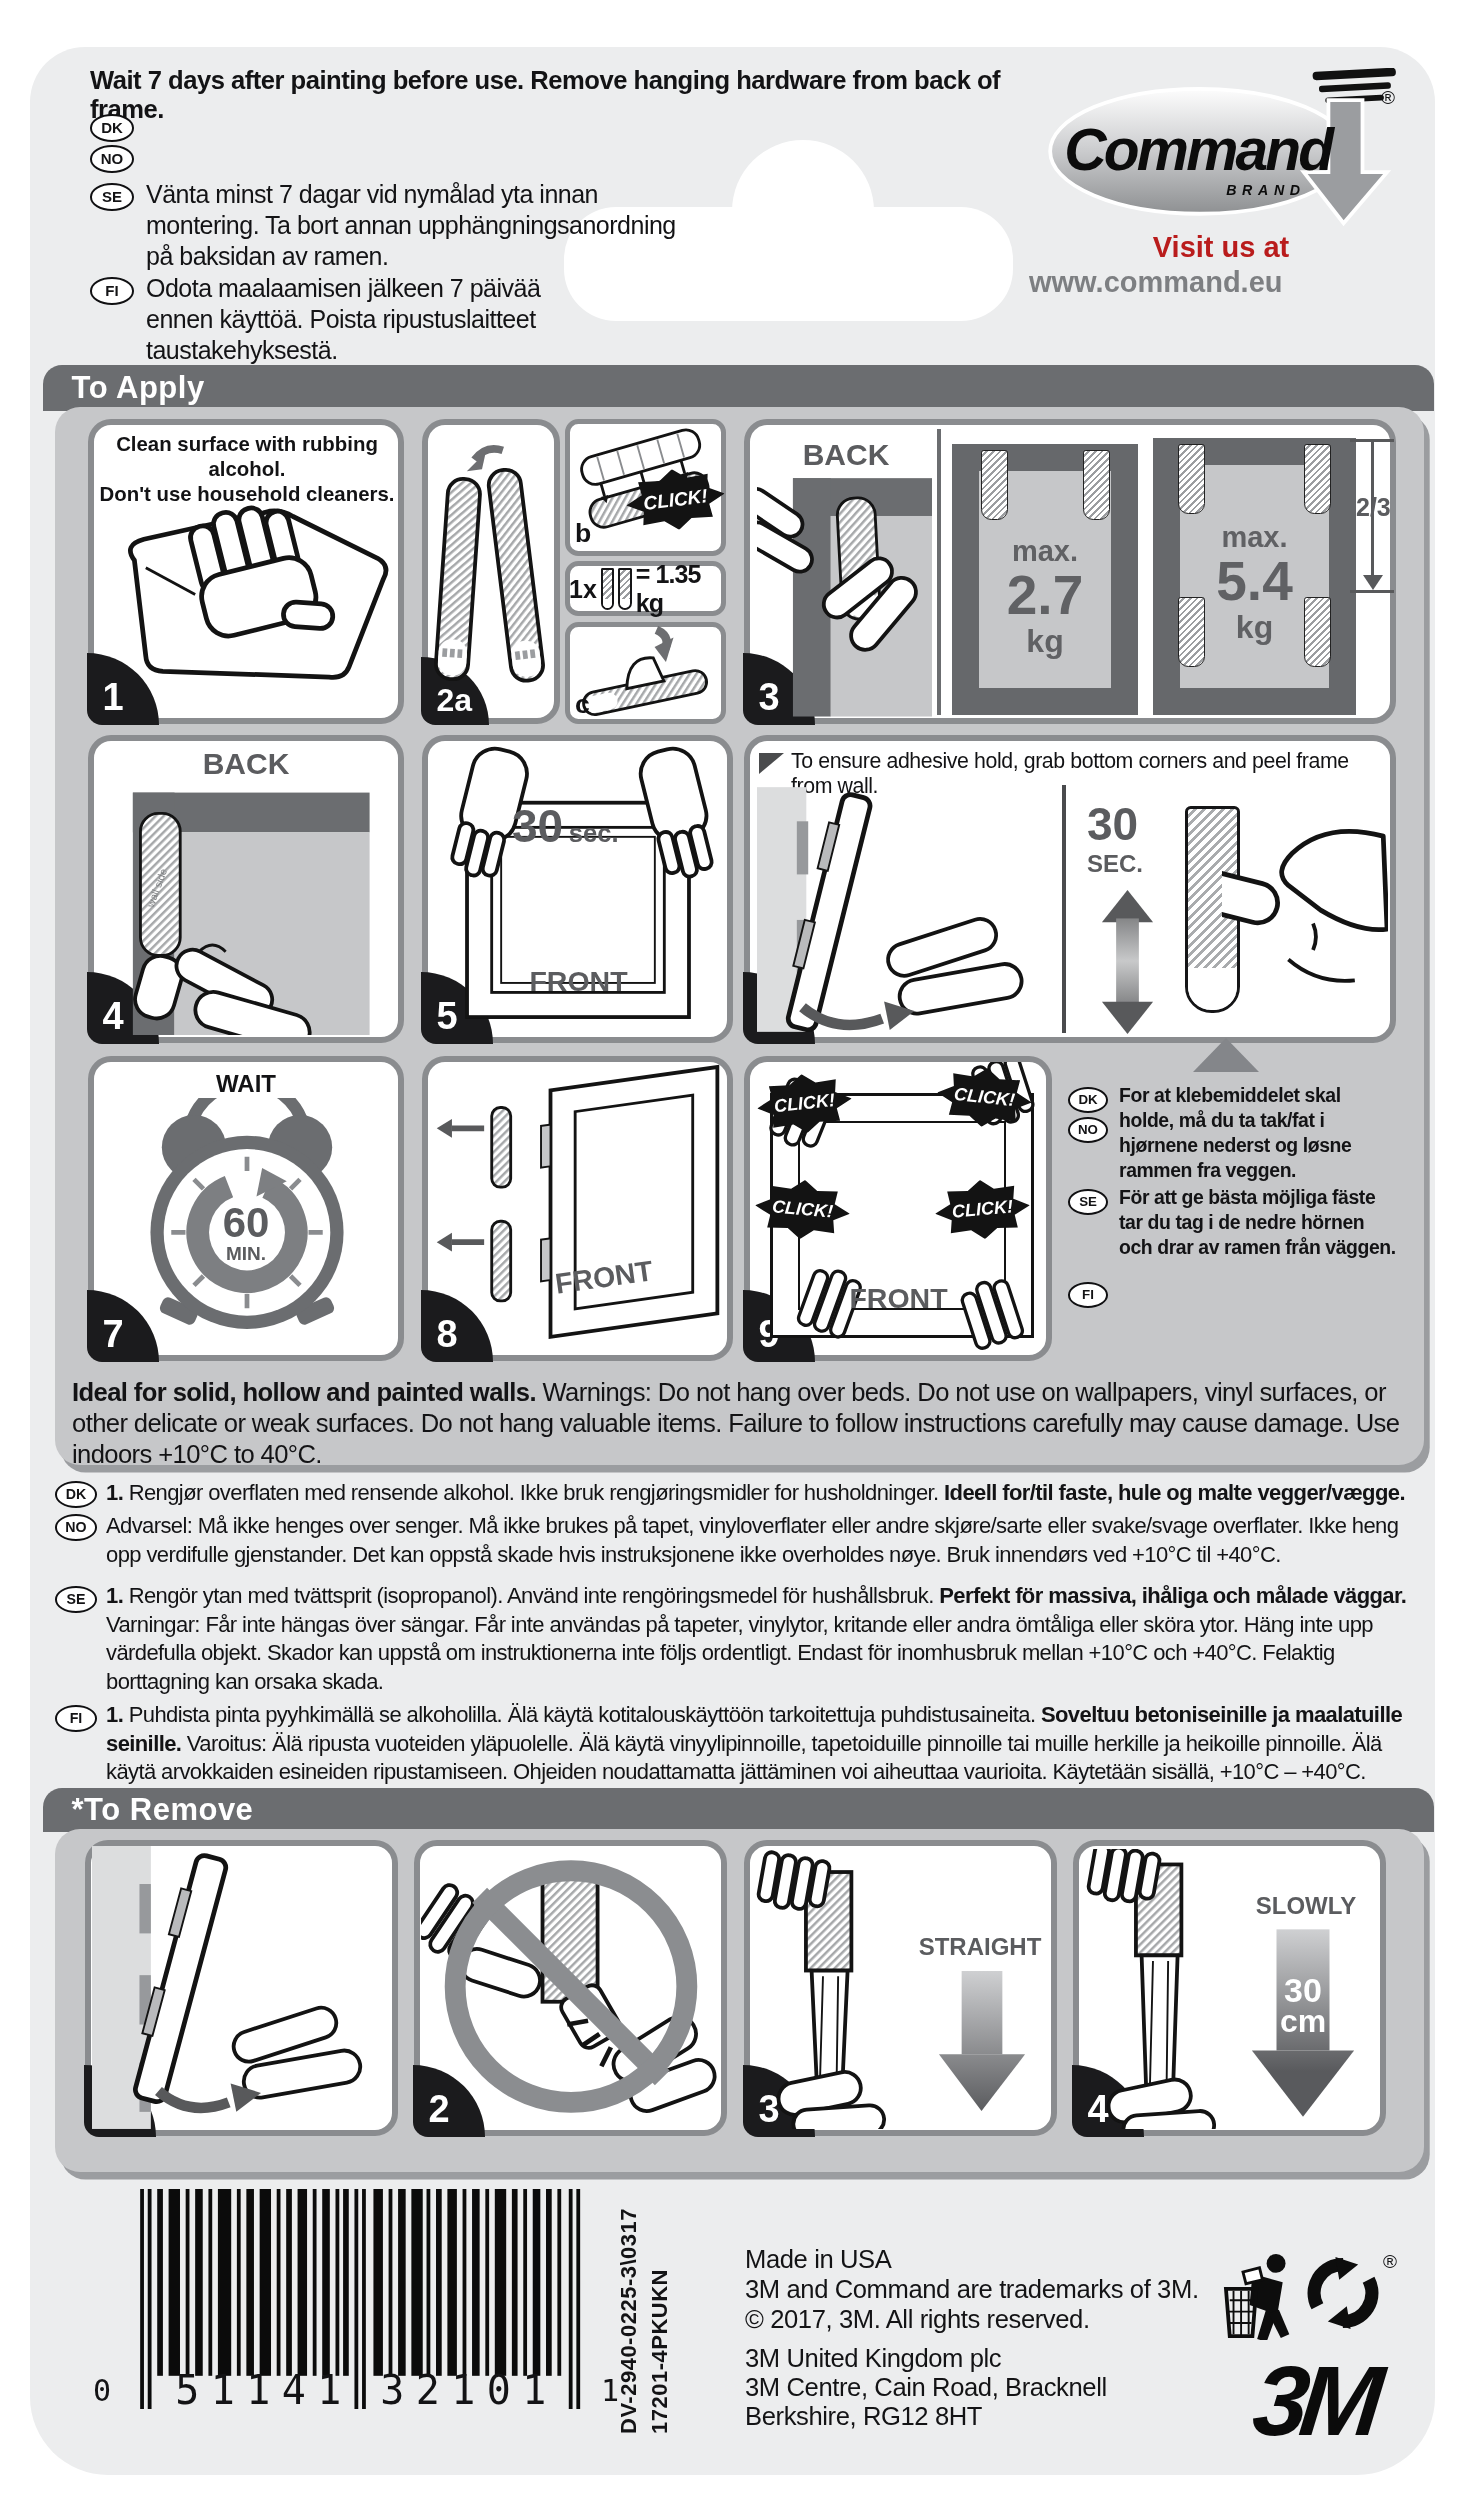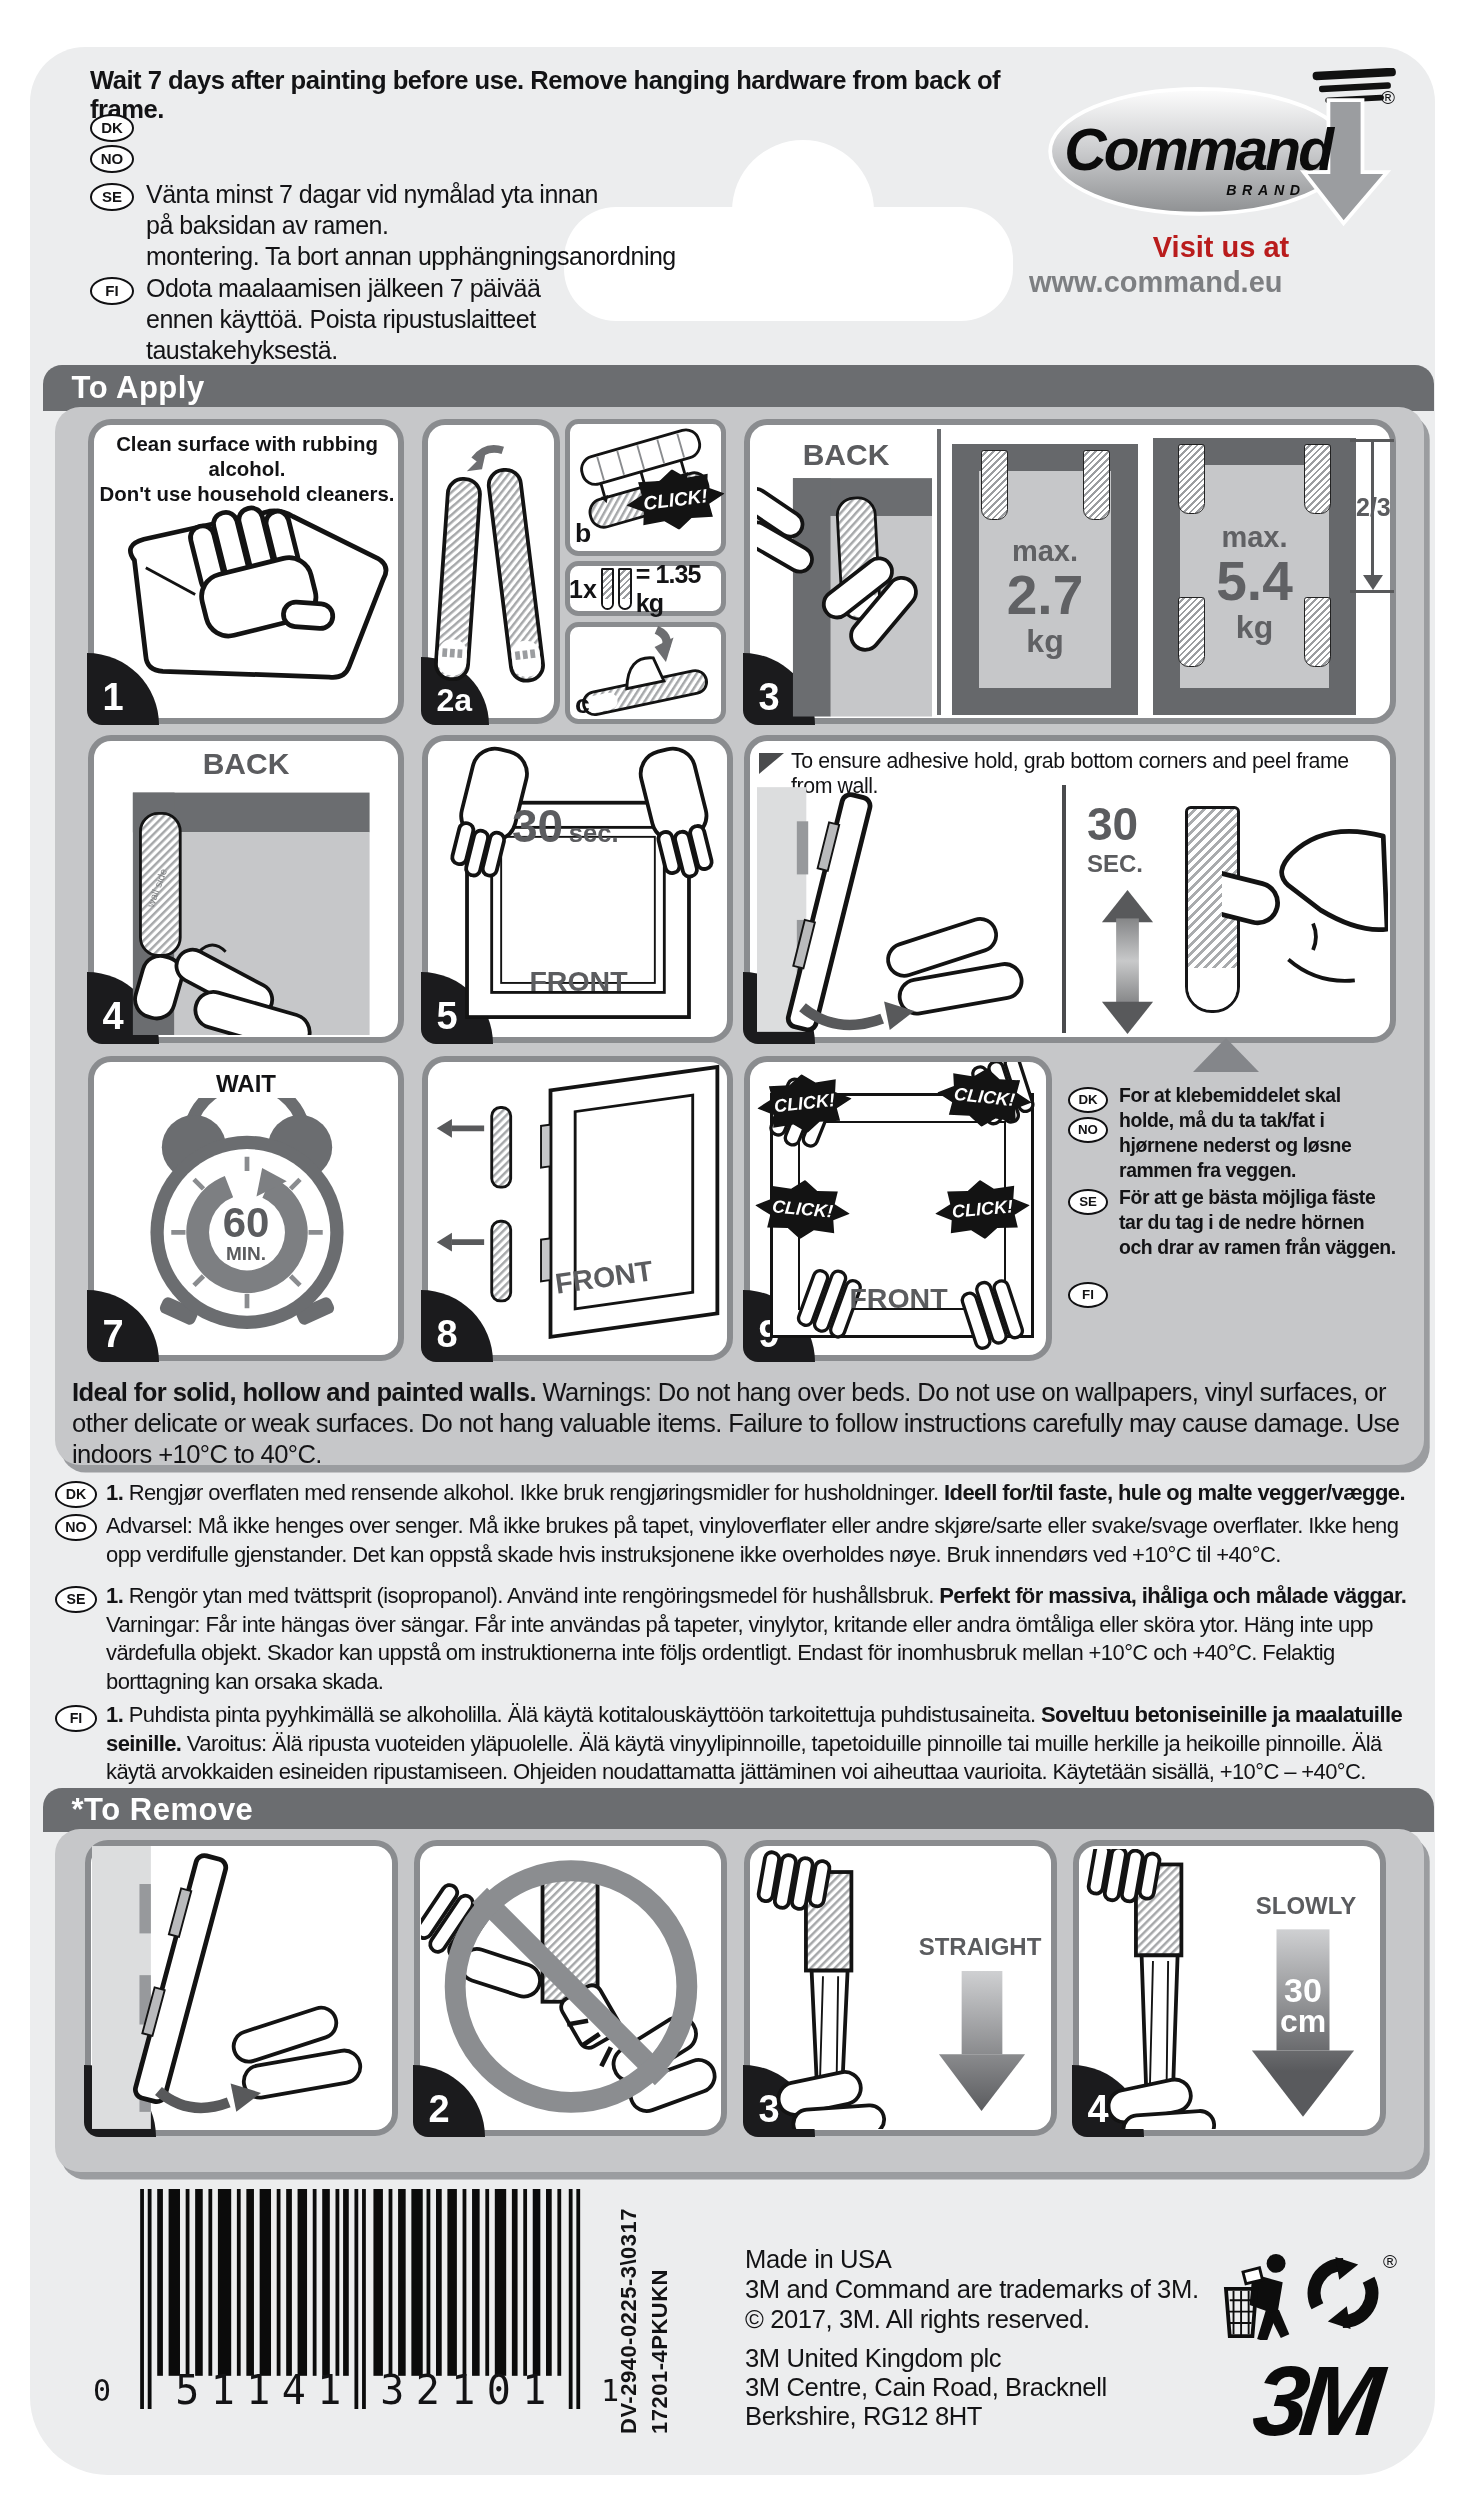--- a/index.html
+++ b/index.html
@@ -71,22 +71,22 @@
   <div class="abs hole" style="left:564px;top:207px;width:449px;height:114px;border-radius:52px;"></div>
 
   <div class="abs" style="left:90px;top:66px;width:958px;font-weight:bold;font-size:25.6px;letter-spacing:-0.5px;">Wait 7 days after painting before use. Remove hanging hardware from back of frame.</div>
 
   <div class="chip" style="left:90px;top:114px;">DK</div>
   <div class="chip" style="left:90px;top:145px;">NO</div>
 
   <div class="chip" style="left:90px;top:183px;">SE</div>
   <div class="abs" style="left:146px;top:179px;font-size:25px;line-height:31px;letter-spacing:-0.5px;">
     <span style="display:block">Vänta minst 7 dagar vid nymålad yta innan</span>
+    <span style="display:block">montering. Ta bort annan upphängningsanordning</span>
     <span style="display:block">på baksidan av ramen.</span>
-    <span style="display:block">montering. Ta bort annan upphängningsanordning</span>
   </div>
 
   <div class="chip" style="left:90px;top:277px;">FI</div>
   <div class="abs" style="left:146px;top:273px;font-size:25px;line-height:31px;letter-spacing:-0.5px;">
     <span style="display:block">Odota maalaamisen jälkeen 7 päivää</span>
     <span style="display:block">ennen käyttöä. Poista ripustuslaitteet</span>
     <span style="display:block">taustakehyksestä.</span>
   </div>
 
   <svg class="abs" style="left:1029px;top:68px;" width="384" height="159" viewBox="0 0 405 168">

